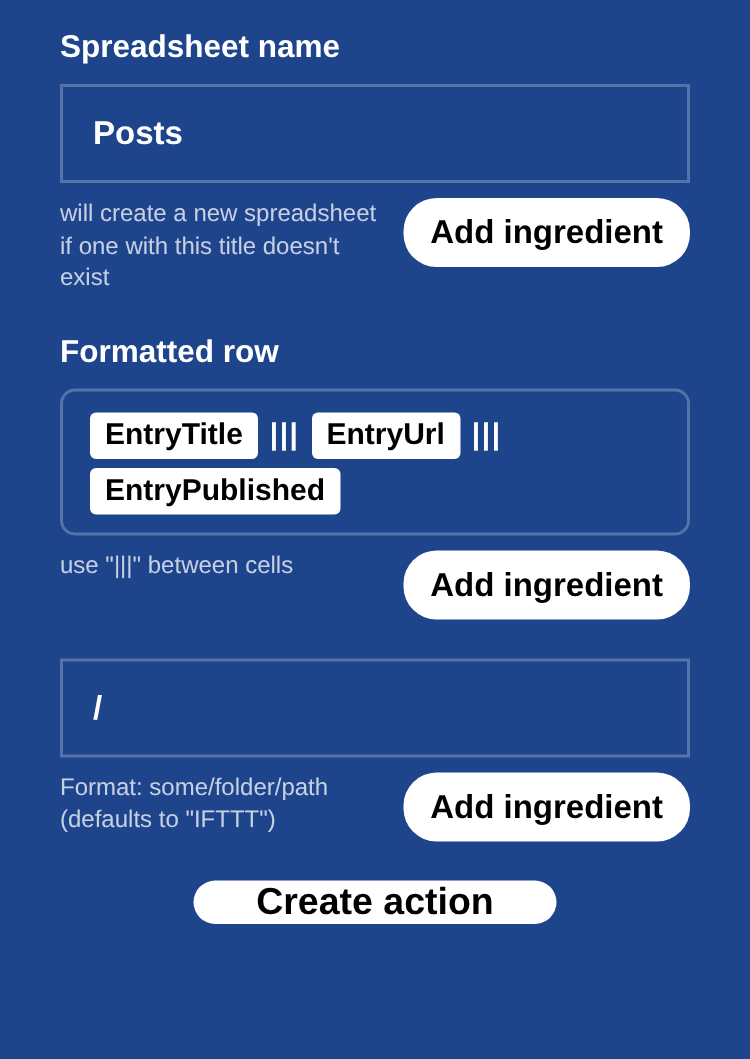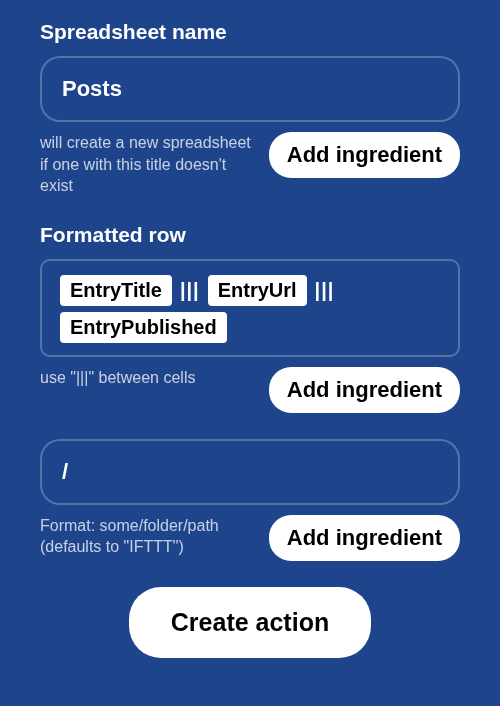--- a/index.html
+++ b/index.html
@@ -21,21 +21,21 @@
     .field-label {
       color: #fff;
       font-size: 21px;
       font-weight: 700;
       margin-bottom: 12px;
     }
     .text-input {
       width: 100%;
       background: #1e448c;
       border: 2px solid rgba(255,255,255,0.25);
-      border-radius: 20px;
+      border-radius: 0;
       padding: 18px 20px;
       color: #fff;
       font-size: 22px;
       font-weight: 600;
       font-family: inherit;
       outline: none;
     }
     .text-input::placeholder {
       color: #fff;
       opacity: 1;
@@ -104,21 +104,21 @@
       margin-top: 12px;
     }
     .create-btn {
       background: #fff;
       color: #000;
       font-family: inherit;
       font-weight: 800;
       font-size: 25px;
       border: none;
       border-radius: 32px;
-      padding: 21px 42px;
+      padding: 0 42px;
       cursor: pointer;
     }
   </style>
 </head>
 <body>
 
 <div class="field-group">
   <div class="field-label">Spreadsheet name</div>
   <input type="text" class="text-input" value="Posts" style="">
   <div class="help-row">

